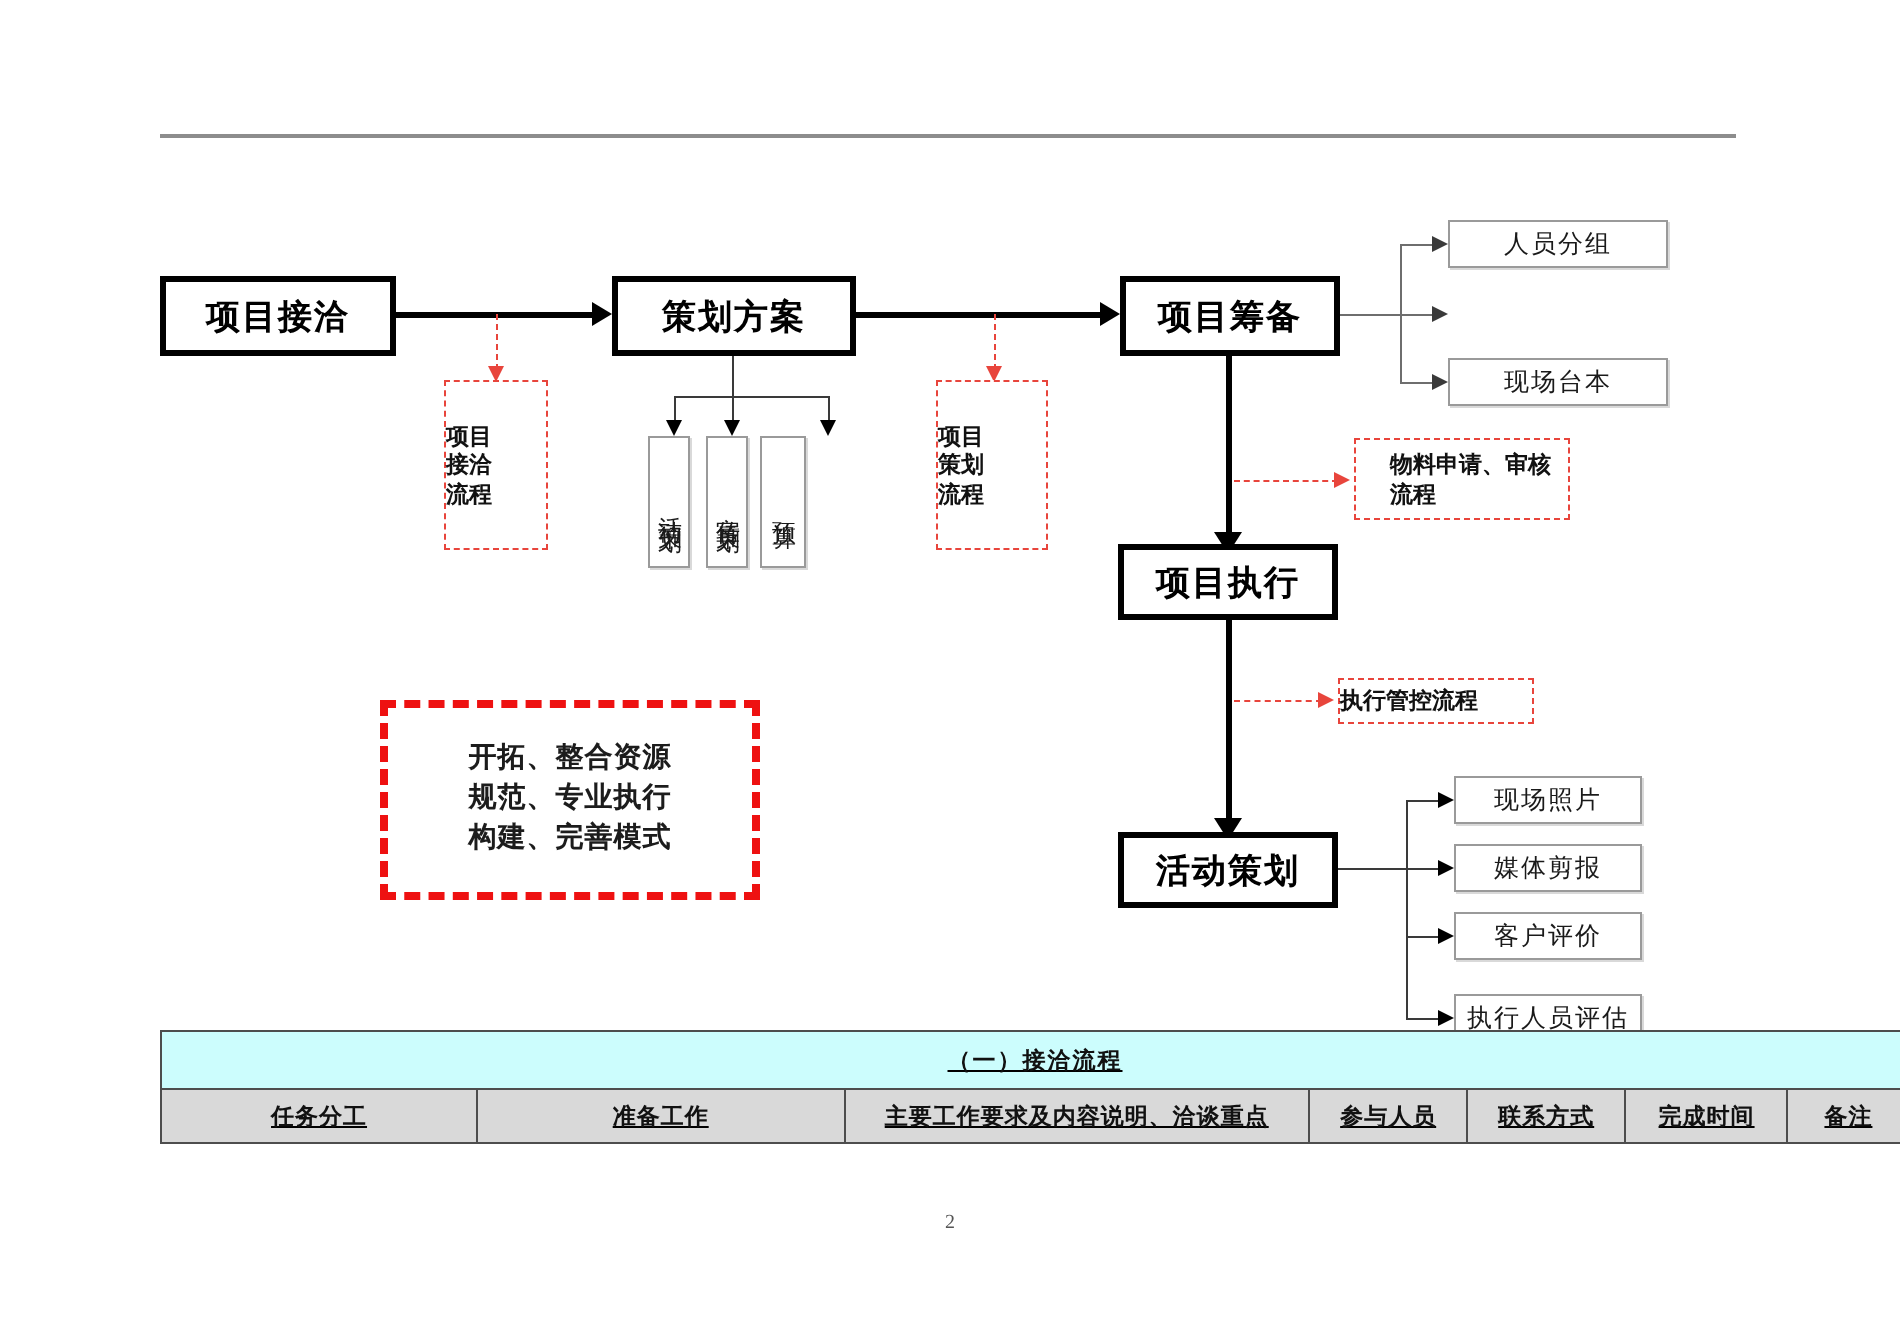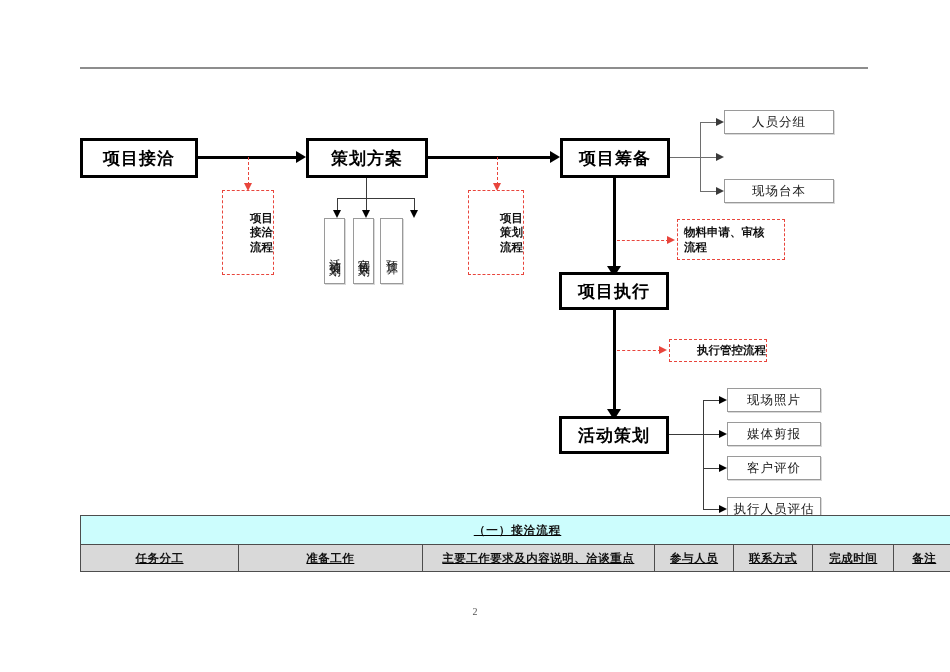--- a/index.html
+++ b/index.html
@@ -35,26 +35,26 @@
     box-shadow:1px 1px 0 #d9d9d9;
   }
   .subbox.vert{
     writing-mode:vertical-rl;text-orientation:upright;
     letter-spacing:2px;font-size:12px;padding-top:3px;
   }
 
   
   .note{
     border:1.4px dashed #e8453c;background:#fff;
-    display:flex;align-items:center;justify-content:flex-end;
+    display:flex;align-items:center;justify-content:flex-start;
     color:#111;font-size:11.5px;line-height:1.22;font-weight:700;
     font-family:"DejaVu Sans","Liberation Sans",sans-serif;
     text-align:center;
   }
-  .note.leftal{justify-content:flex-start;text-align:left;padding-left:6px;}
+  .note.leftal{justify-content:flex-start;text-align:left;padding-left:17px;}
 
   
   .motto{
     border:4px dashed #ee1111;background:#fff;
     display:flex;align-items:center;justify-content:center;
     text-align:center;color:#1c1c1c;font-size:14px;line-height:1.42;
     font-weight:700;letter-spacing:0.5px;
     font-family:"DejaVu Sans","Liberation Sans",sans-serif;
   }
 
@@ -237,20 +237,27 @@
   <div class="abs subbox" style="left:727px;top:422px;width:94px;height:24px;">
     <span>媒体剪报</span>
   </div>
   <div class="abs subbox" style="left:727px;top:456px;width:94px;height:24px;">
     <span>客户评价</span>
   </div>
   <div class="abs subbox" style="left:727px;top:497px;width:94px;height:24px;">
     <span>执行人员评估</span>
   </div>
 
+  <div class="abs motto" style="left:190px;top:350px;width:190px;height:100px;">
+    <div>
+      <div>开拓、整合资源</div>
+      <div>规范、专业执行</div>
+      <div>构建、完善模式</div>
+    </div>
+  </div>
 
   <table class="sheet">
     <colgroup>
       <col style="width:136px">
         <col style="width:158px">
         <col style="width:200px">
       <col style="width:68px">
         <col style="width:68px">
         <col style="width:70px">
         <col style="width:52px">

